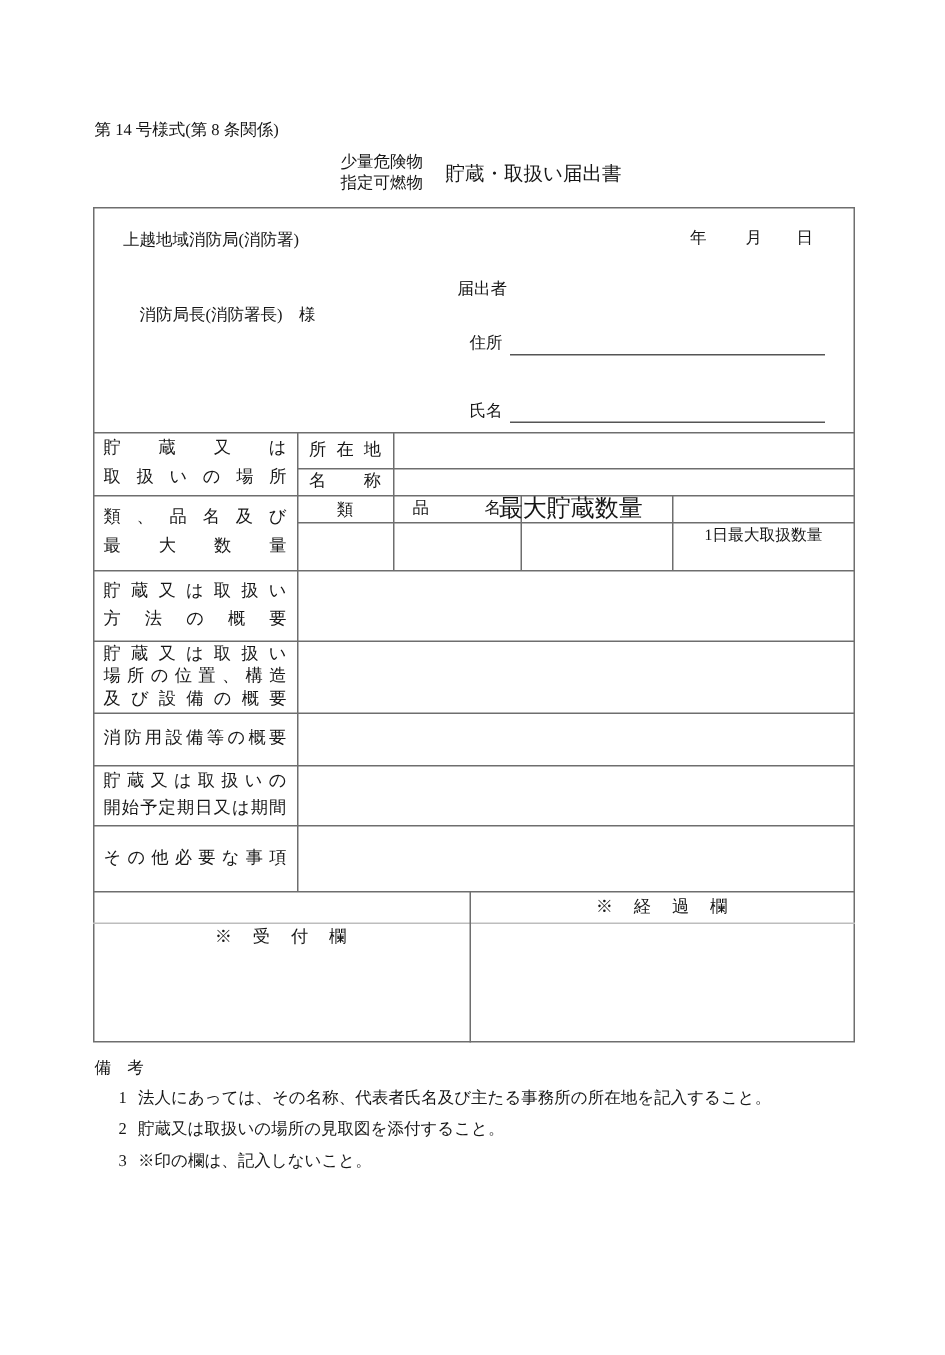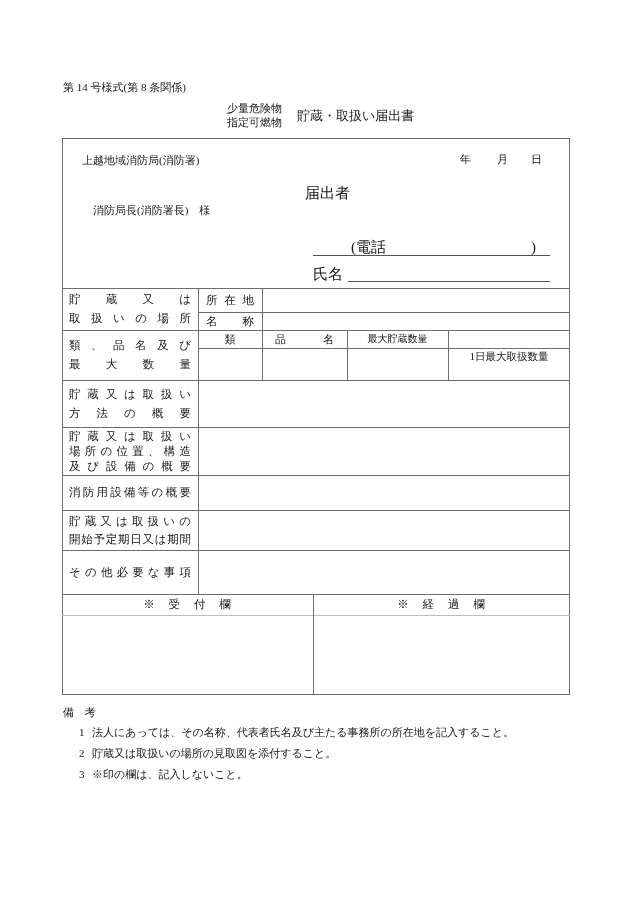--- a/index.html
+++ b/index.html
@@ -9,21 +9,21 @@
     font-family:"Liberation Serif","DejaVu Serif",serif;
     color:#161616; overflow:hidden;
   }
   .abs { position:absolute;font-family:Liberation Serif, serif; }
   .hl { position:absolute; height:1px; background:#6e6e6e; }
   .vl { position:absolute; width:1px; background:#6e6e6e; }
   .hl.light { background:#bdbdbd; }
   .outer-box { position:absolute; left:62px; top:138px; width:508px; height:557px;
                border:1px solid #6e6e6e; }
   .t11  { font-size:11px; line-height:14px; }
-  .t115 { font-size:15px; line-height:15px;text-align:center; }
+  .t115 { font-size:11px; line-height:15px;text-align:center; }
   .t13  { font-size:13px; line-height:15px; }
   .cell {
     position:absolute; display:flex; flex-direction:column; justify-content:center;
     font-size:11.5px; line-height:19px; padding:0 7px;
   }
   .cell.tight { line-height:15px; }
   .cell.lh18 { line-height:18px; }
   .ccell {
     position:absolute; display:flex; align-items:center; justify-content:center;
     font-size:11px;
@@ -56,25 +56,25 @@
 
   <div class="abs t11" style="left:82px; top:153px;">上越地域消防局(消防署)</div>
   <div class="abs t11" style="left:93px; top:168px;margin-top:35px;">消防局長(消防署長)　様</div>
 
   <div class="abs t11" style="left:460px; top:152px;">
     <span>年</span><span style="margin-left:26px">月</span><span style="margin-left:23px">日</span>
   </div>
 
   <div class="abs t115" style="left:305px; top:186px;">届出者</div>
 
-
-  <div class="abs t115 phone-line" style="left:313px; top:239px; width:237px; height:17px;">
-    <span>(電話</span>
-    <span>)</span>
-  </div>
+  <div class="abs t115 ruled" style="left:313px; top:221px; width:237px; height:16px;">
+    <span>住所</span>
+    <span class="fill"></span>
+  </div>
+
 
   <div class="abs t115 ruled" style="left:313px; top:265px; width:237px; height:17px;">
     <span>氏名</span>
     <span class="fill"></span>
   </div>
 
   <div class="hl" style="top:288px; left:62px; width:508px;"></div>
   <div class="hl" style="top:312px; left:198px; width:372px;"></div>
   <div class="hl" style="top:330px; left:62px; width:508px;"></div>
   <div class="hl" style="top:348px; left:198px; width:372px;"></div>
@@ -139,21 +139,21 @@
         <span>量</span>
       </div>
   </div>
   <div class="ccell" style="left:198px; top:330px; width:64px; height:18px;">類</div>
   <div class="cell" style="left:262px; top:330px; width:85px; height:18px; padding:0 13px; font-size:11px;">
     <div data-justify="">
         <span>品</span>
         <span>名</span>
       </div>
   </div>
-  <div class="ccell" style="left:347px; top:330px; width:101px; height:18px; font-size:10px;">最大貯蔵数量</div>
+  <div class="ccell" style="left:330px; top:330px; width:101px; height:18px; font-size:16px;">最大貯蔵数量</div>
   <div class="ccell" style="left:448px; top:330px; width:122px; height:18px; font-size:10.5px;margin-top:18px;">1日最大取扱数量</div>
   <div class="abs" style="left:198px; top:348px; width:64px; height:32px;"></div>
   <div class="abs" style="left:262px; top:348px; width:85px; height:32px;"></div>
   <div class="abs" style="left:347px; top:348px; width:101px; height:32px;"></div>
   <div class="abs" style="left:448px; top:348px; width:122px; height:32px;"></div>
 
   <div class="cell" style="left:62px; top:380px; width:136px; height:47px;">
     <div data-justify="">
         <span>貯</span>
         <span>蔵</span>
@@ -253,21 +253,21 @@
         <span>他</span>
         <span>必</span>
         <span>要</span>
         <span>な</span>
         <span>事</span>
         <span>項</span>
       </div>
   </div>
   <div class="abs" style="left:198px; top:550px; width:372px; height:44px;"></div>
 
-  <div class="ccell section-hdr" style="left:62px; top:594px; width:251px; height:21px; font-size:11.5px;">※ 受 付 欄</div>
+  <div class="ccell section-hdr" style="left:62px; top:614px; width:251px; height:21px; font-size:11.5px;">※ 受 付 欄</div>
   <div class="ccell section-hdr" style="left:313px; top:594px; width:257px; height:21px; font-size:11.5px;">※ 経 過 欄</div>
   <div class="abs" style="left:62px; top:615px; width:251px; height:80px;"></div>
   <div class="abs" style="left:313px; top:615px; width:257px; height:80px;"></div>
 
   <div class="abs t11" style="left:63px; top:705px; word-spacing:8px;">備 考</div>
 
   <div class="note-item" style="left:79px; top:725px;">
     <span class="num">1</span>
     <span>法人にあっては、その名称、代表者氏名及び主たる事務所の所在地を記入すること。</span>
   </div>

